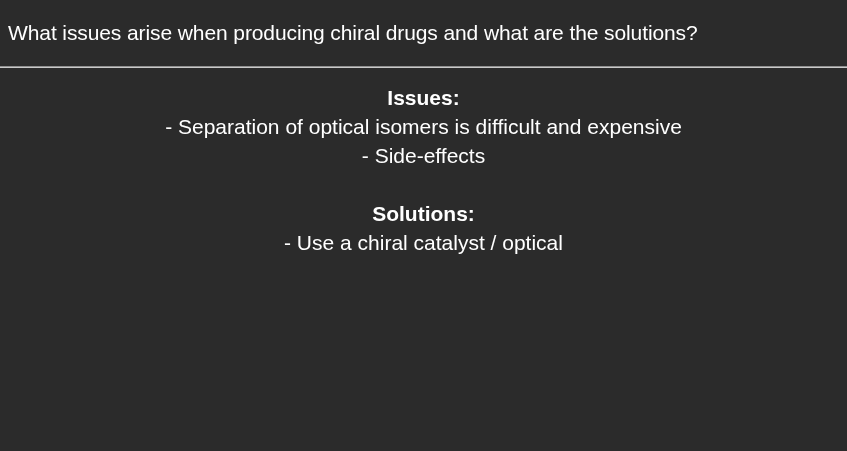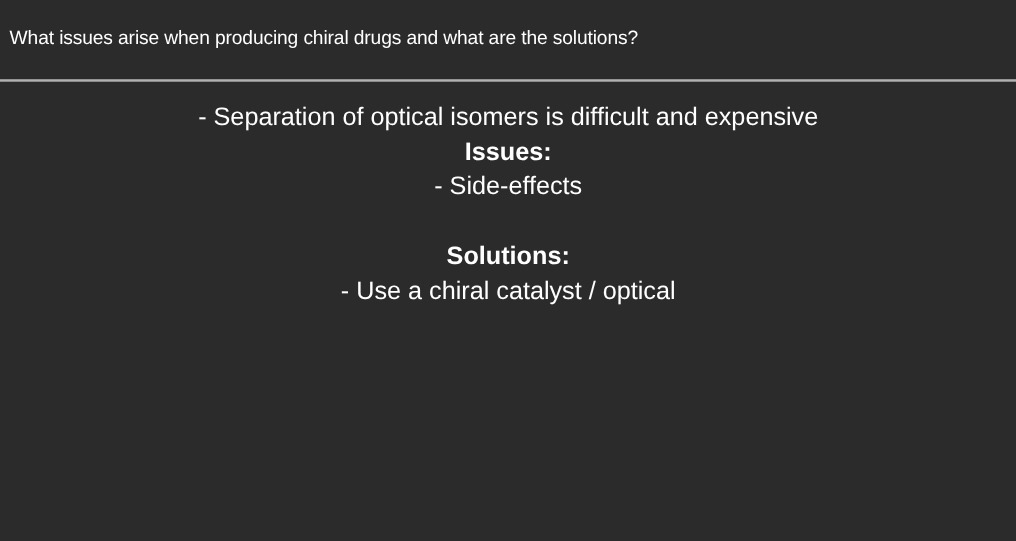--- a/index.html
+++ b/index.html
@@ -27,21 +27,21 @@
   }
   .card-header {
     height: 66px;
     box-sizing: border-box;
     display: flex;
     align-items: center;
     padding: 0 8px 0 8px;
     flex: 0 0 auto;
   }
   .card-question {
-    font-size: 16px;
+    font-size: 21px;
     line-height: 28px;
     font-weight: 400;
     color: #ffffff;
     white-space: nowrap;
     letter-spacing: -0.1px;
   }
   .card-divider {
     width: 100%;
     height: 2px;
     background: #c9c9c9;
@@ -80,22 +80,22 @@
 <div class="card">
 
   <div class="card-header">
     <div class="card-question">What issues arise when producing chiral drugs and what are the solutions?</div>
   </div>
 
   <div class="card-divider"></div>
 
   <div class="card-body">
     <div class="answer-block">
+      <div class="answer-line heading">Issues:</div>
       <div class="answer-line">- Separation of optical isomers is difficult and expensive</div>
-      <div class="answer-line heading">Issues:</div>
       <div class="answer-line">- Side-effects</div>
       <div class="answer-line spacer"></div>
       <div class="answer-line heading">Solutions:</div>
       <div class="answer-line">- Use a chiral catalyst / optical</div>
     </div>
   </div>
 
 </div>
 
 </body></html>

